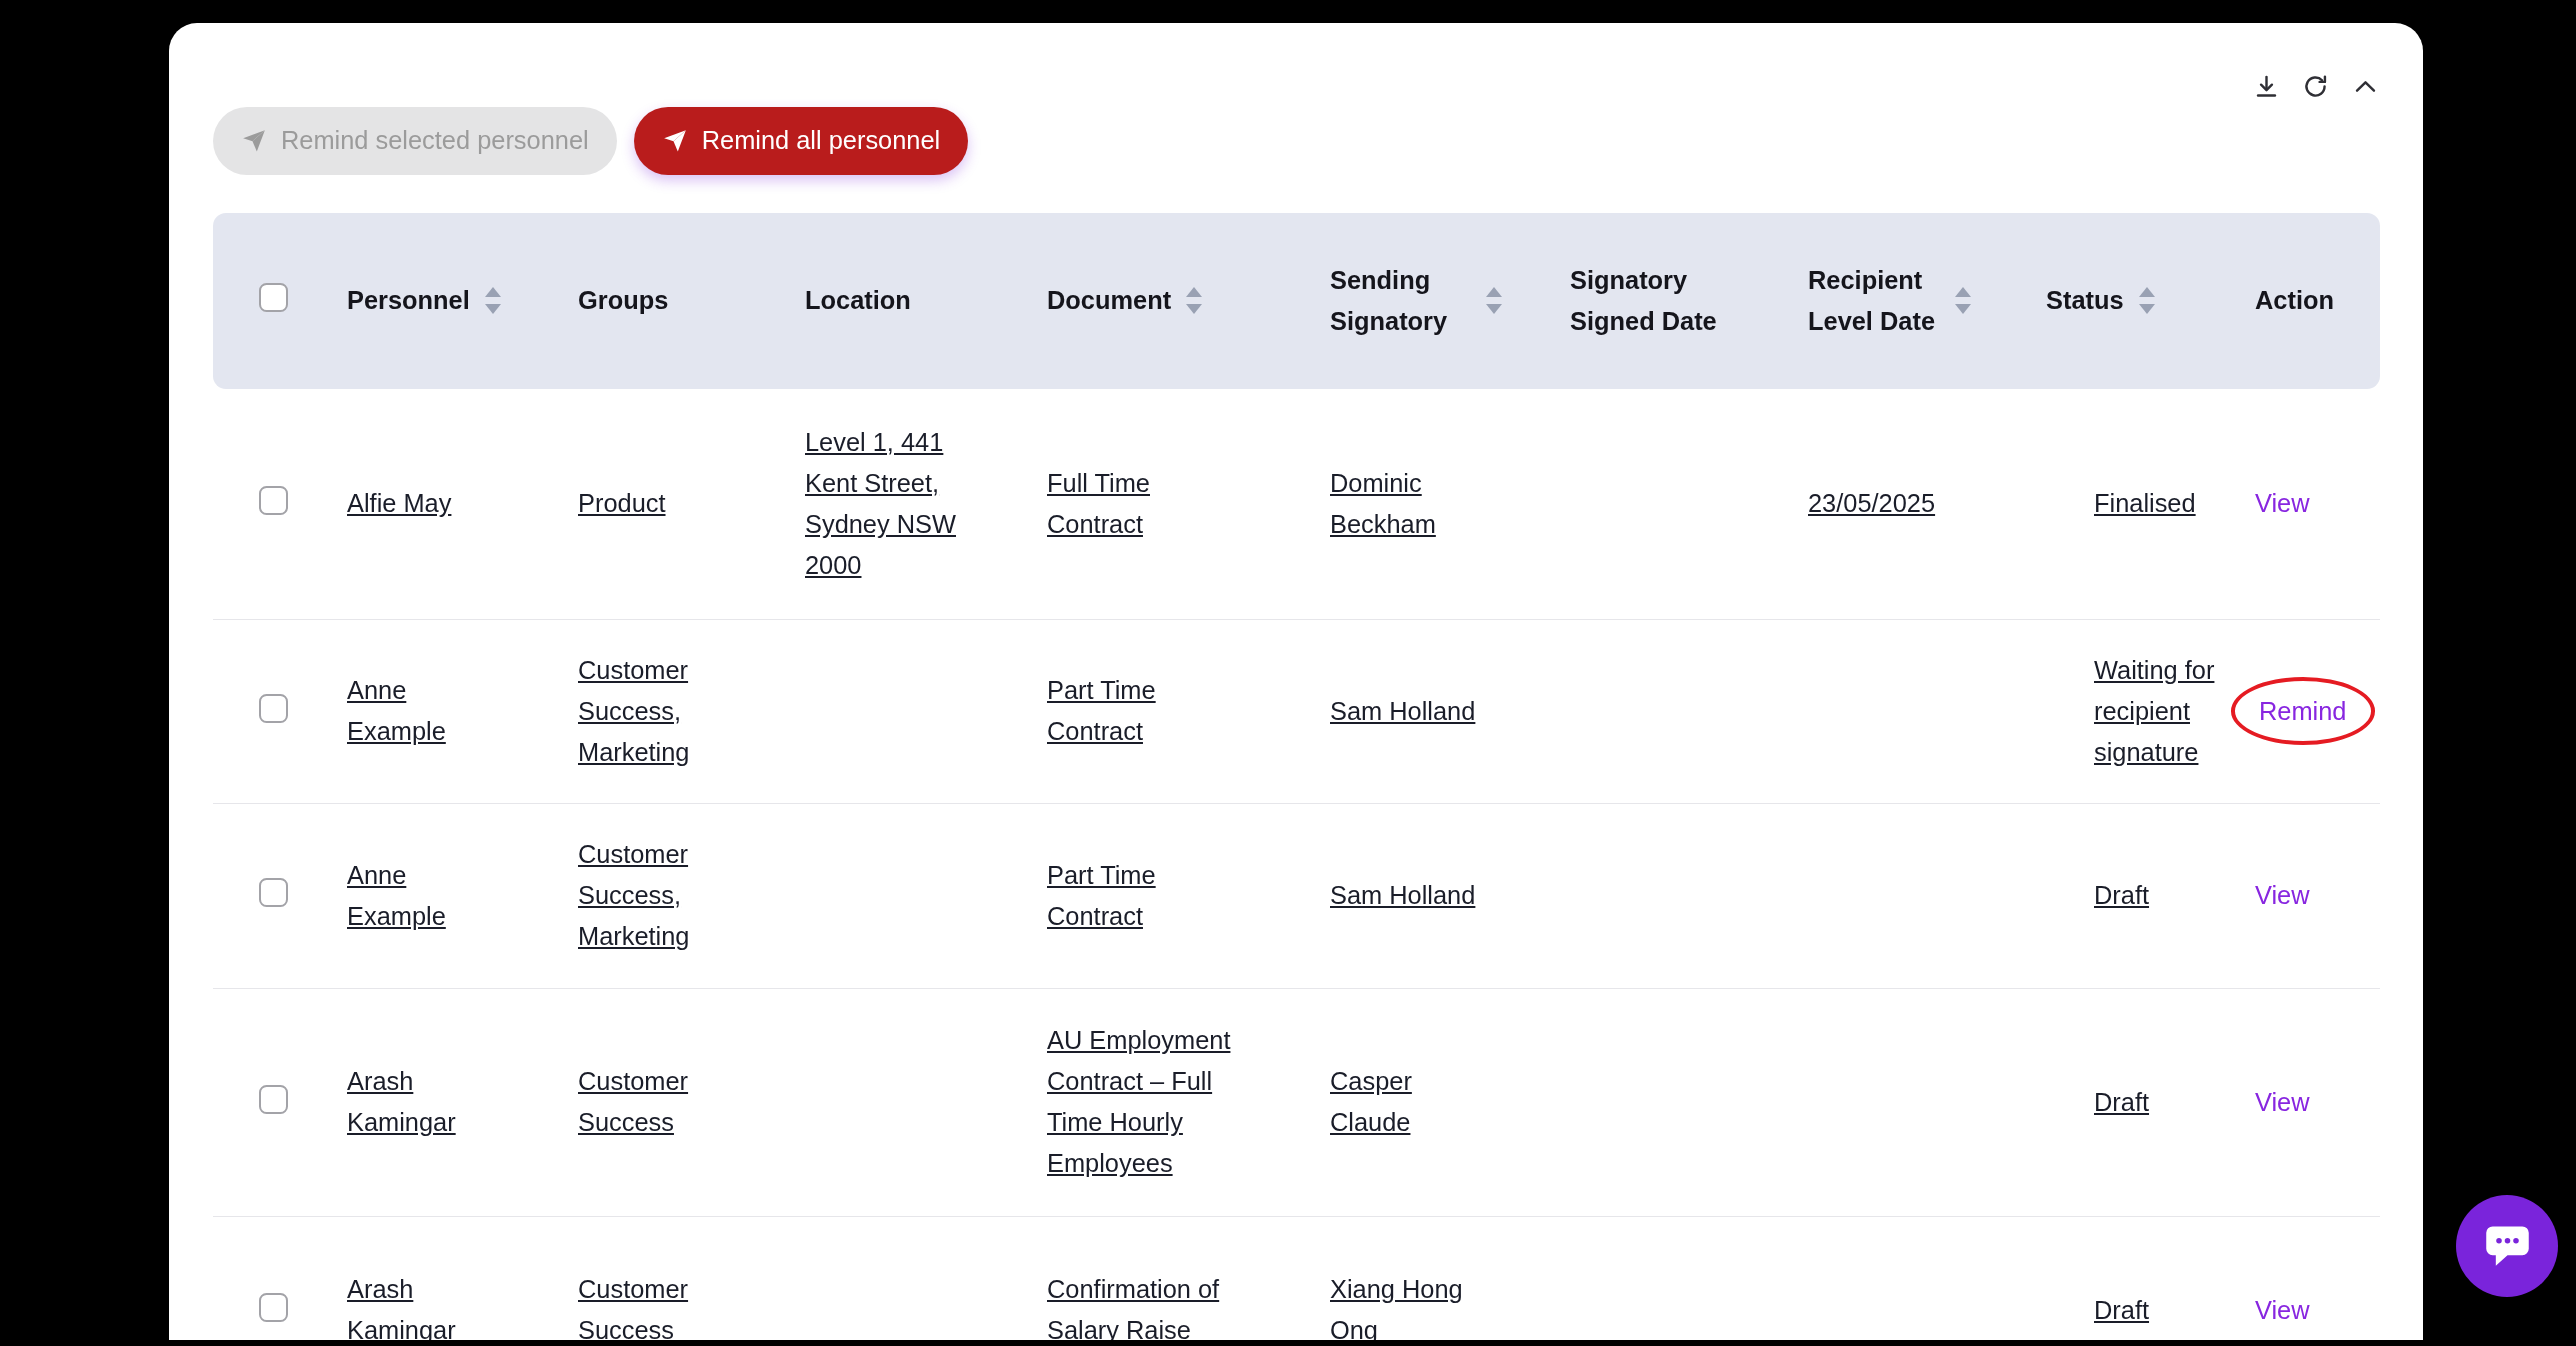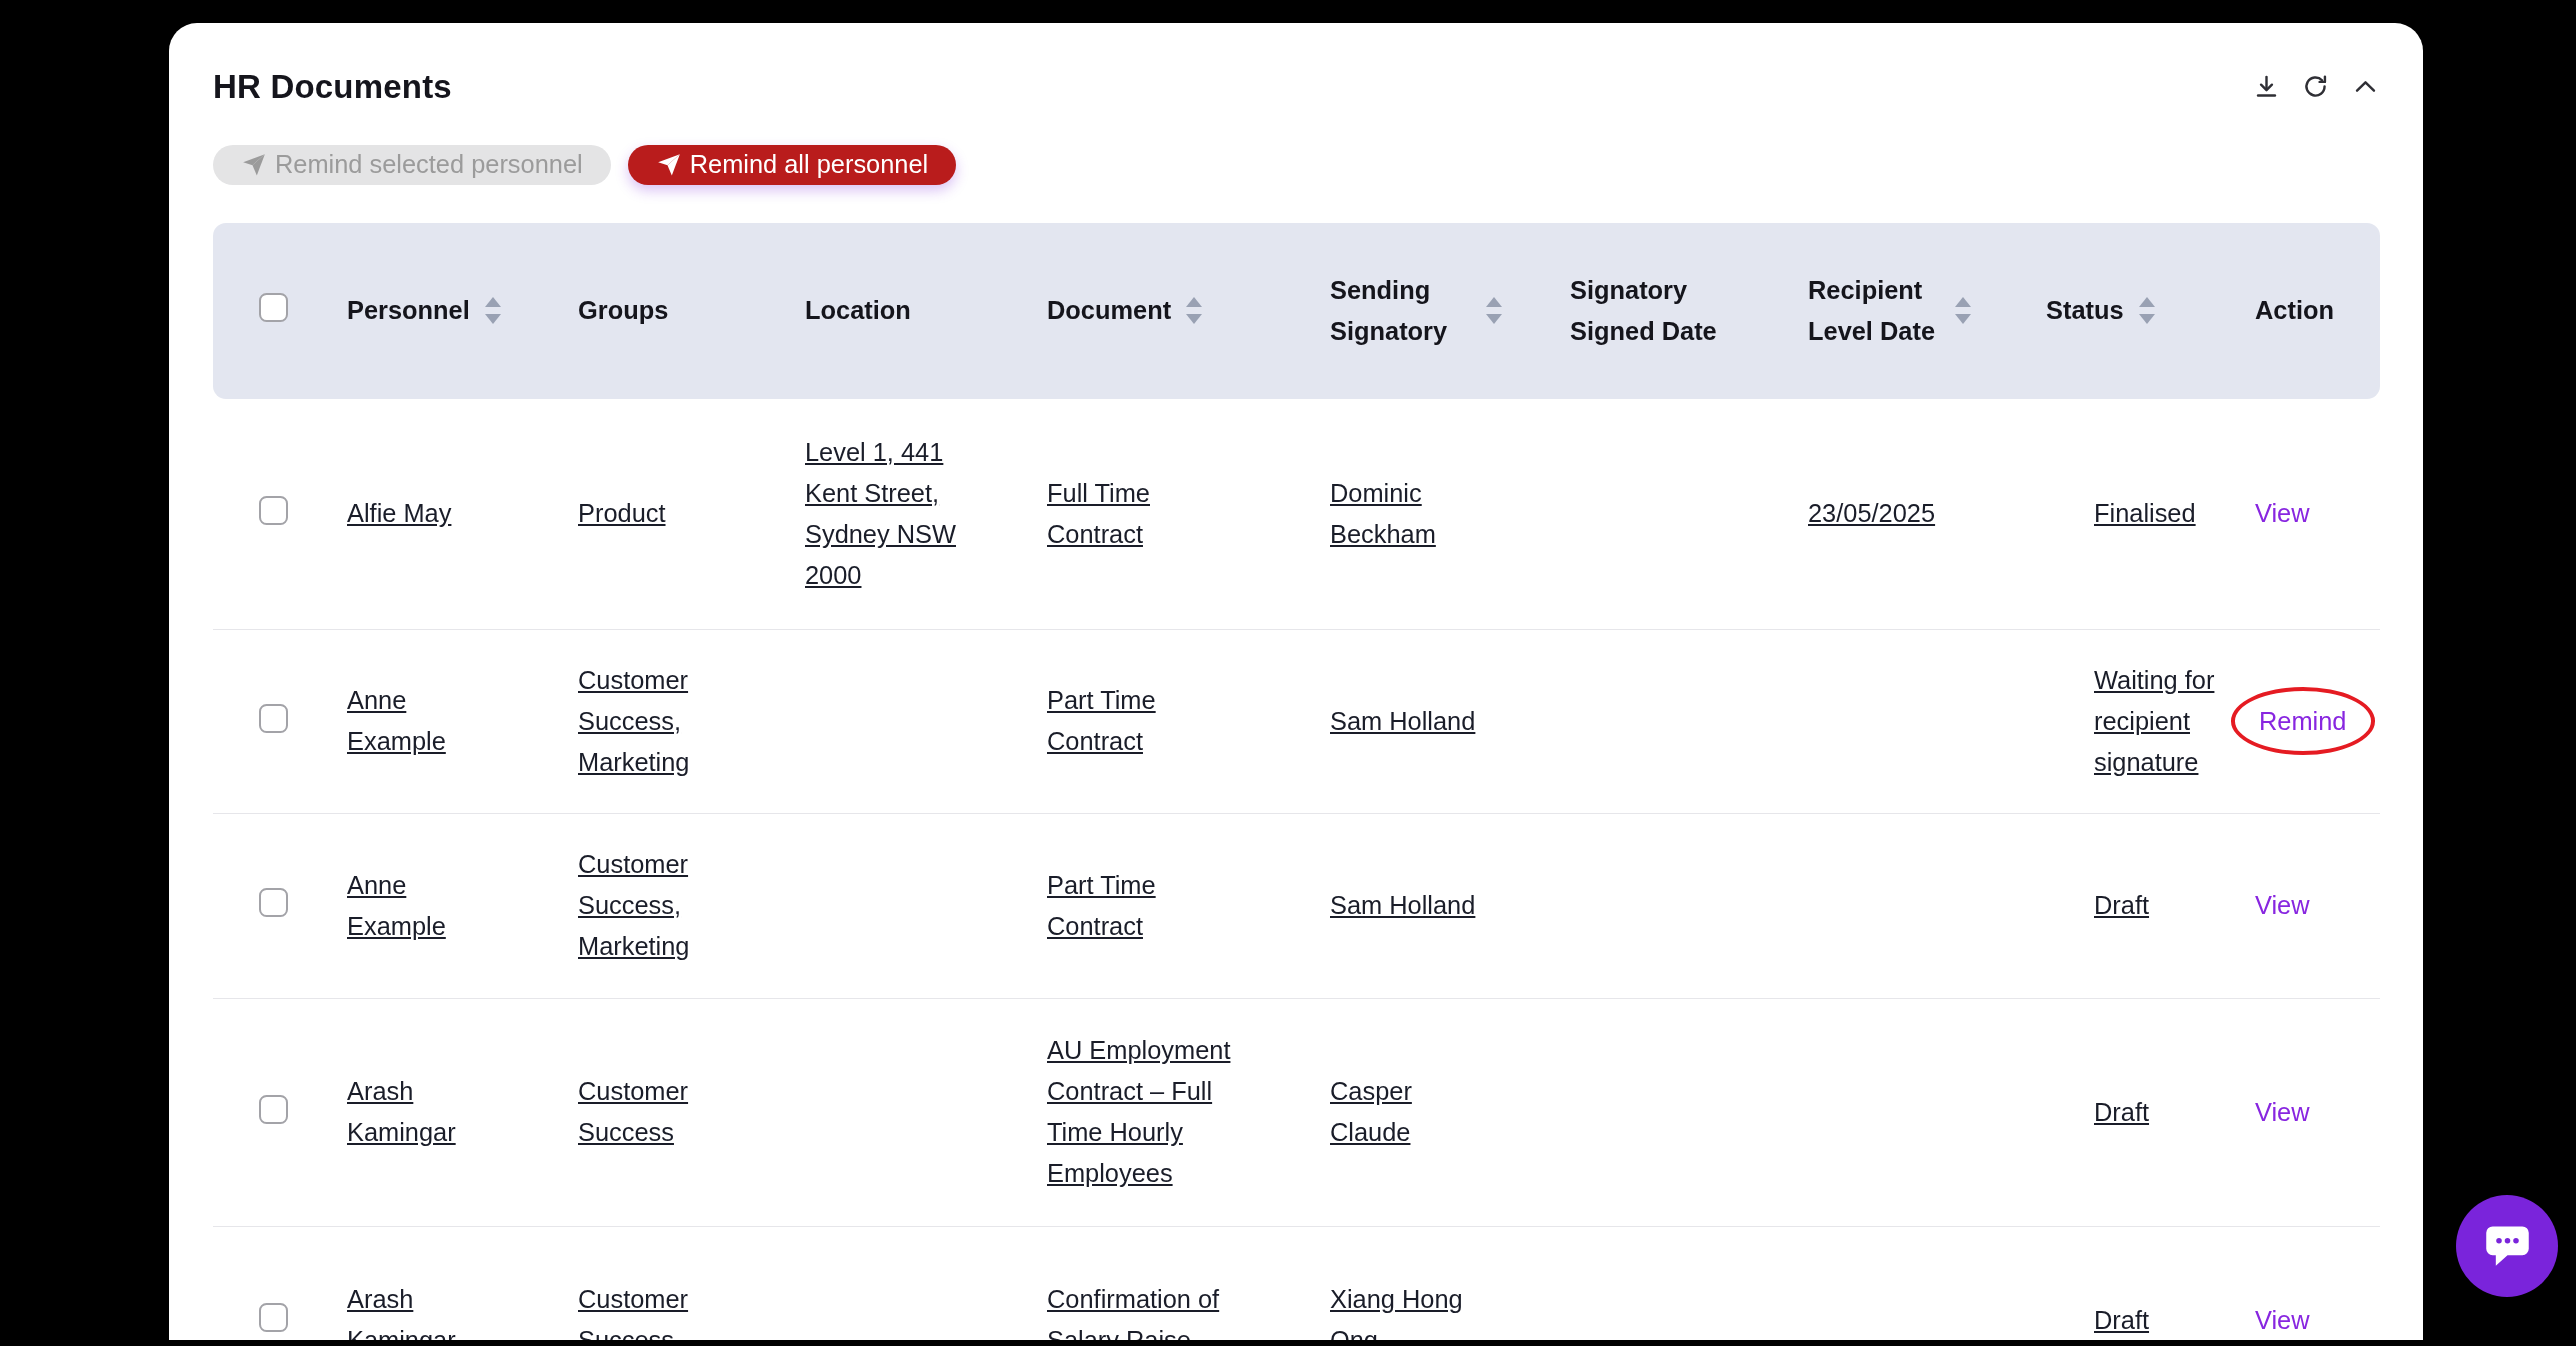--- a/index.html
+++ b/index.html
@@ -33,24 +33,24 @@
     letter-spacing: 0.2px;
   }
   .panel-icons {
     position: absolute;
     top: 49px; right: 43px;
     display: flex; align-items: center; gap: 20.7px;
   }
   .panel-icons svg { display: block; cursor: pointer; }
   .toolbar { margin-top: 39px; display: flex; gap: 17px; align-items: center; }
   .btn {
-    height: 40px;
+    height: 68px;
     border: none;
     border-radius: 34px;
-    display: inline-flex; align-items: center; gap: 8px;
+    display: inline-flex; align-items: center; gap: 14px;
     padding: 0 28px;
     font-size: 25.4px;
     font-family: inherit;
     cursor: pointer;
     white-space: nowrap;
   }
   .btn-gray { background: #e4e4e5; color: #9b9b9b; }
   .btn-purple { background: #b91c1c; color: #fff; box-shadow: 0 5.6px 13px rgba(122,36,219,.28); }
   .btn svg { display: block; }
 
@@ -136,21 +136,20 @@
     display: flex; align-items: center; justify-content: center;
     cursor: pointer;
     z-index: 50;
   }
 </style>
 </head>
 <body>
 
 <div class="card">
 
-  <h1 class="page-title">HR Documents</h1>
 
   <div class="panel-icons">
     <span>
       <svg width="29" height="29" viewBox="0 0 24 24" fill="none" stroke="#2f2f35" stroke-width="2" stroke-linecap="round" stroke-linejoin="round">
         <path d="M12 4v10"></path>
           <path d="M7.5 10.5 12 15l4.5-4.5"></path>
           <path d="M5 19.5h14"></path>
       </svg>
     </span>
     <span>

